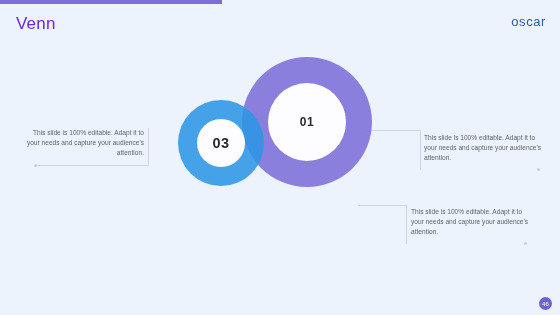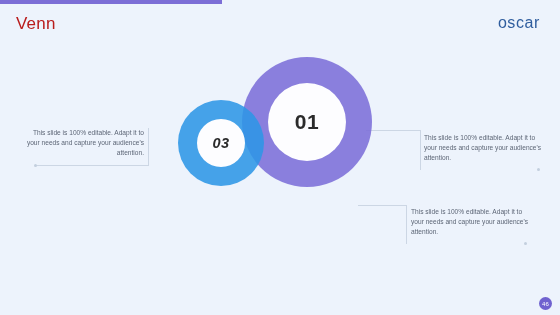--- a/index.html
+++ b/index.html
@@ -30,32 +30,32 @@
     height: 4px;
     background: #7c6ed6;
   }
 
   
   .slide-title {
     position: absolute;
     left: 16px;
     top: 14px;
     font-size: 17px;
-    color: #b91c1c;
+    color: #6d28d9;
     letter-spacing: 0.2px;
     font-weight: 400;
     line-height: 20px;
   }
 
   
   .brand-logo {
     position: absolute;
-    right: 20px;
+    right: 14px;
     top: 14px;
-    font-size: 16px;
+    font-size: 13px;
     color: #2f5d9e;
     letter-spacing: 0.6px;
     font-weight: 400;
   }
 
   
   .venn {
     position: absolute;
     left: 170px;
     top: 57px;
@@ -89,36 +89,36 @@
     top: 0px;
     width: 130px;
     height: 130px;
     background: rgba(124, 110, 216, 0.88);
     z-index: 2;
   }
   .ring-01 .hole {
     width: 78px;
     height: 78px;
   }
-  .ring-01 .num { font-size: 21px; }
+  .ring-01 .num { font-size: 12px; }
 
   
   .ring-03 {
     left: 8px;
     top: 43px;
     width: 86px;
     height: 86px;
     background: rgba(45, 150, 230, 0.88);
     z-index: 3;
   }
   .ring-03 .hole {
     width: 48px;
     height: 48px;
   }
-  .ring-03 .num { font-size: 14.5px; font-style: italic; }
+  .ring-03 .num { font-size: 14.5px; }
 
   
   .ring-02 {
     left: 40px;
     top: 99px;
     width: 104px;
     height: 104px;
     background: rgba(101, 88, 205, 0.88);
     z-index: 4;
   }

